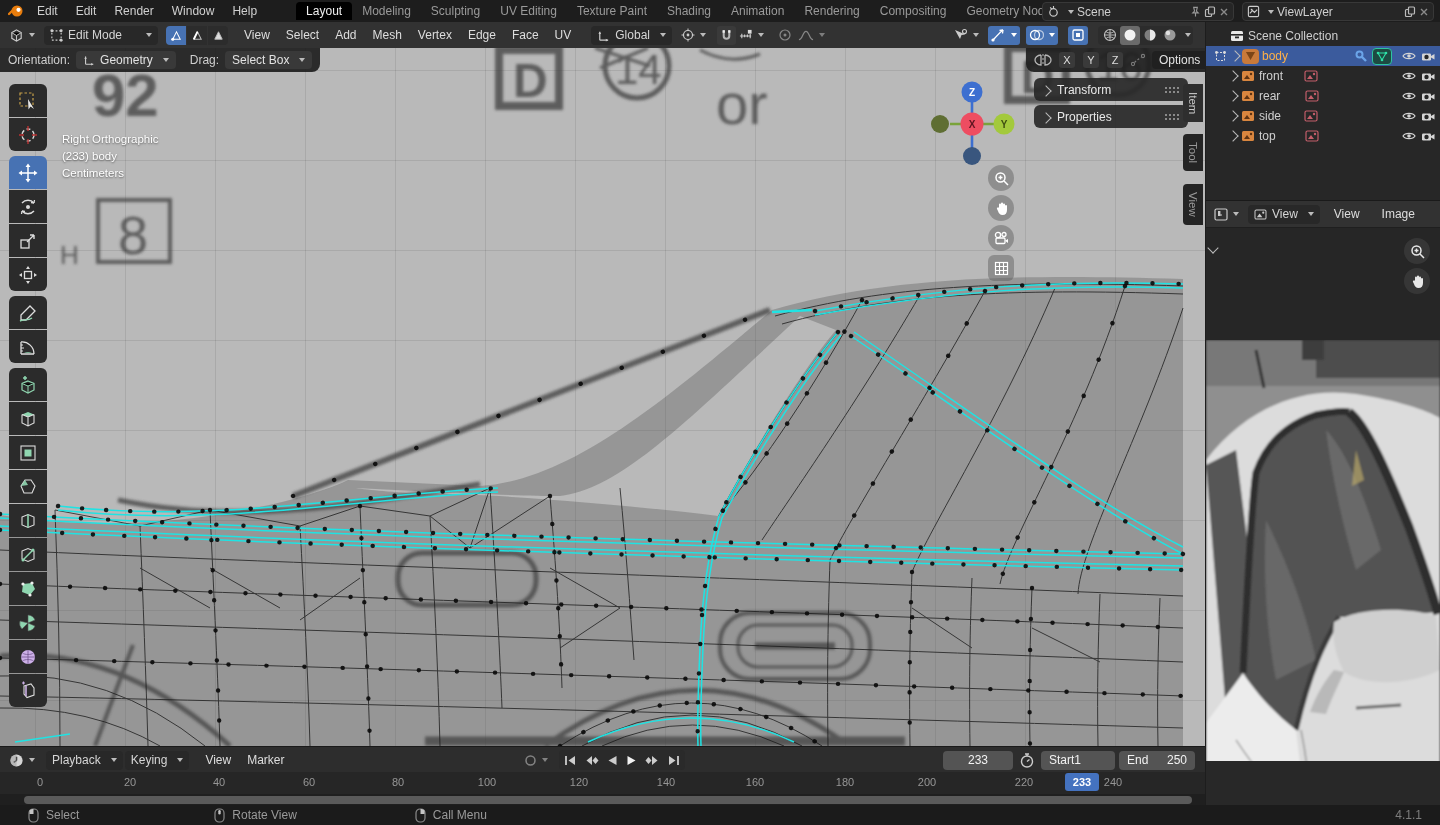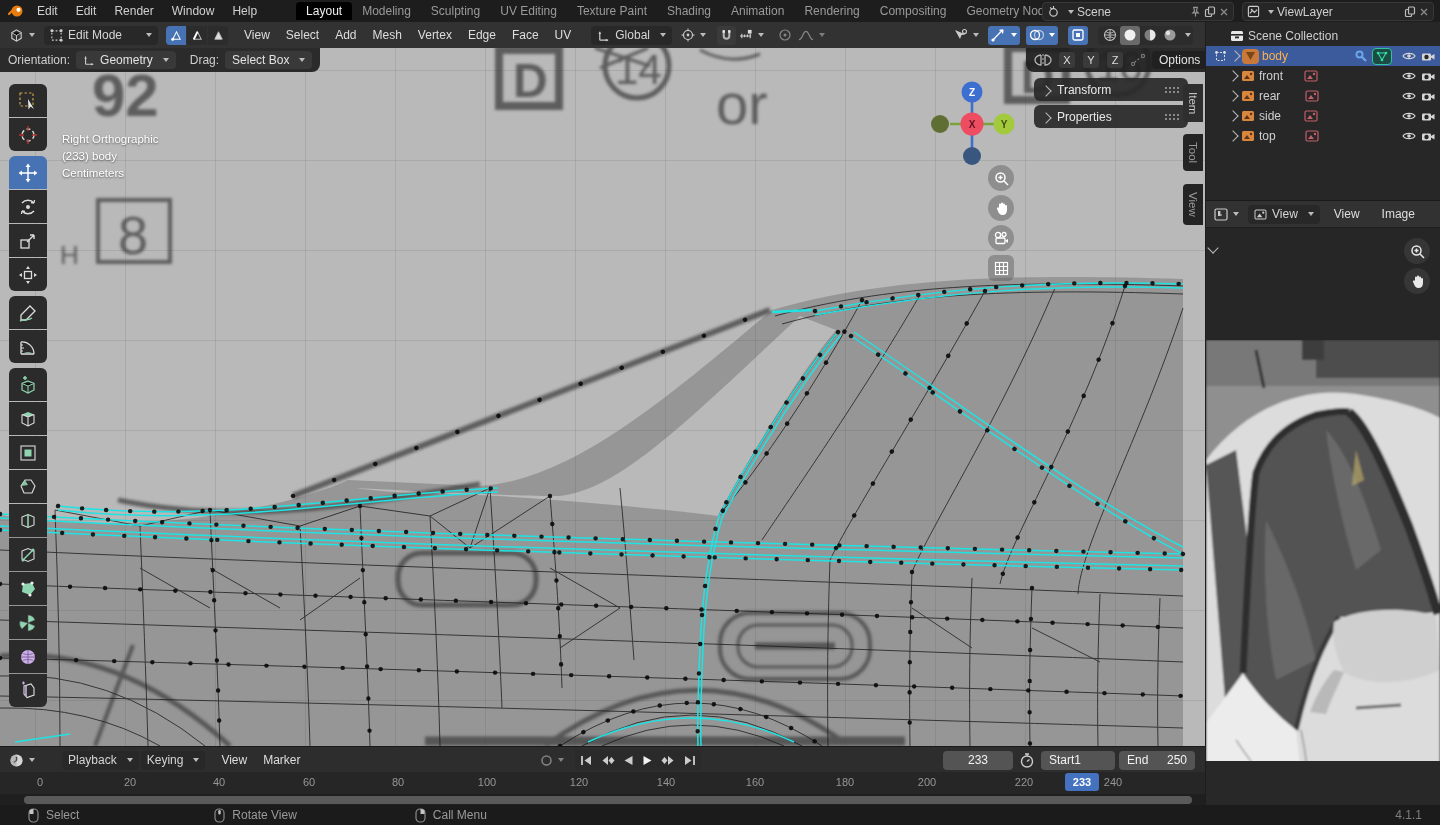--- a/index.html
+++ b/index.html
@@ -896,21 +896,21 @@
 
   <div class="abs timeline-h">
     <span class="iconbtn" style="margin-left:6px">
       <svg width="15" height="15" viewBox="0 0 16 16">
           <circle cx="8" cy="8" r="6.5" fill="#d5d5d5"></circle>
           <path d="M8 8 V4 M8 8 L5 10" stroke="#2d2d2d" stroke-width="1.6"></path>
           <path d="M8 1.5 A6.5 6.5 0 0 0 8 14.5" fill="#9a9a9a" opacity=".5"></path>
         </svg>
       <span class="caret"></span>
     </span>
-    <div class="pill" style="margin-left:24px">
+    <div class="pill" style="margin-left:8px">
       <span>Playback</span>
         <span class="caret"></span>
     </div>
     <div class="pill" style="margin-left:2px">
       <span>Keying</span>
         <span class="caret"></span>
     </div>
     <span class="hmenu" style="margin-left:8px">View</span>
     <span class="hmenu">Marker</span>
     <span style="width:228px"></span>

